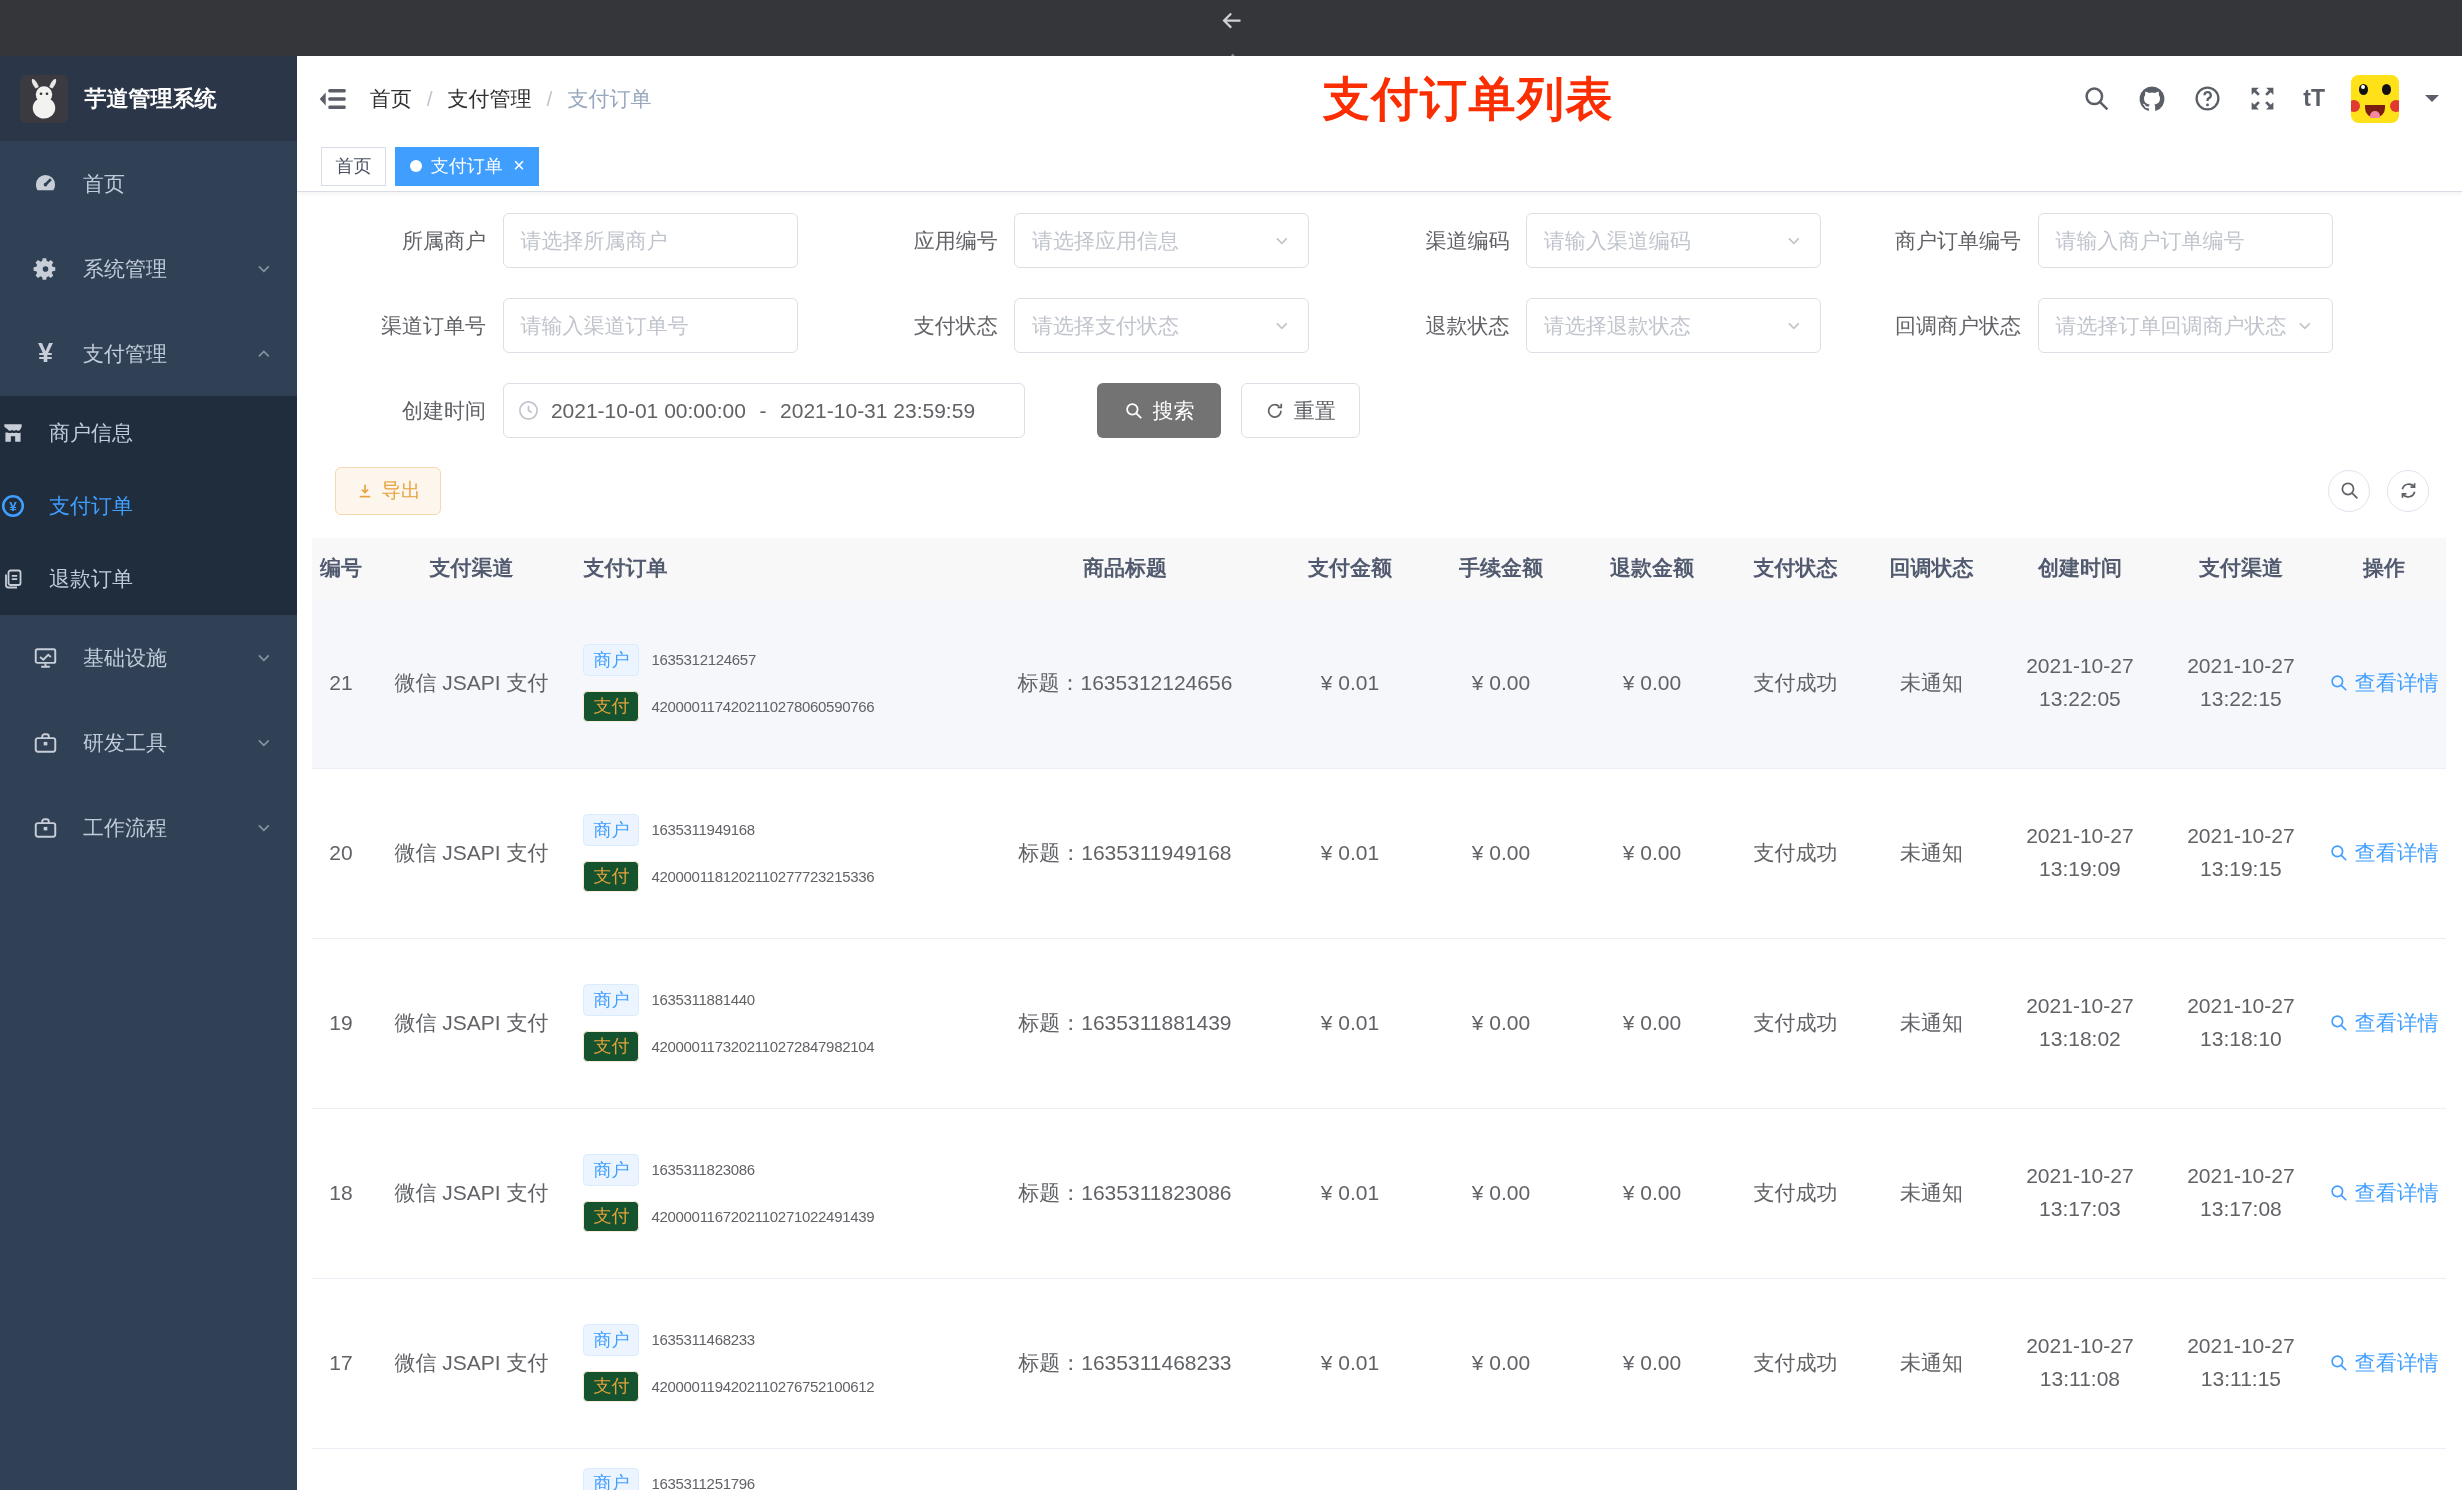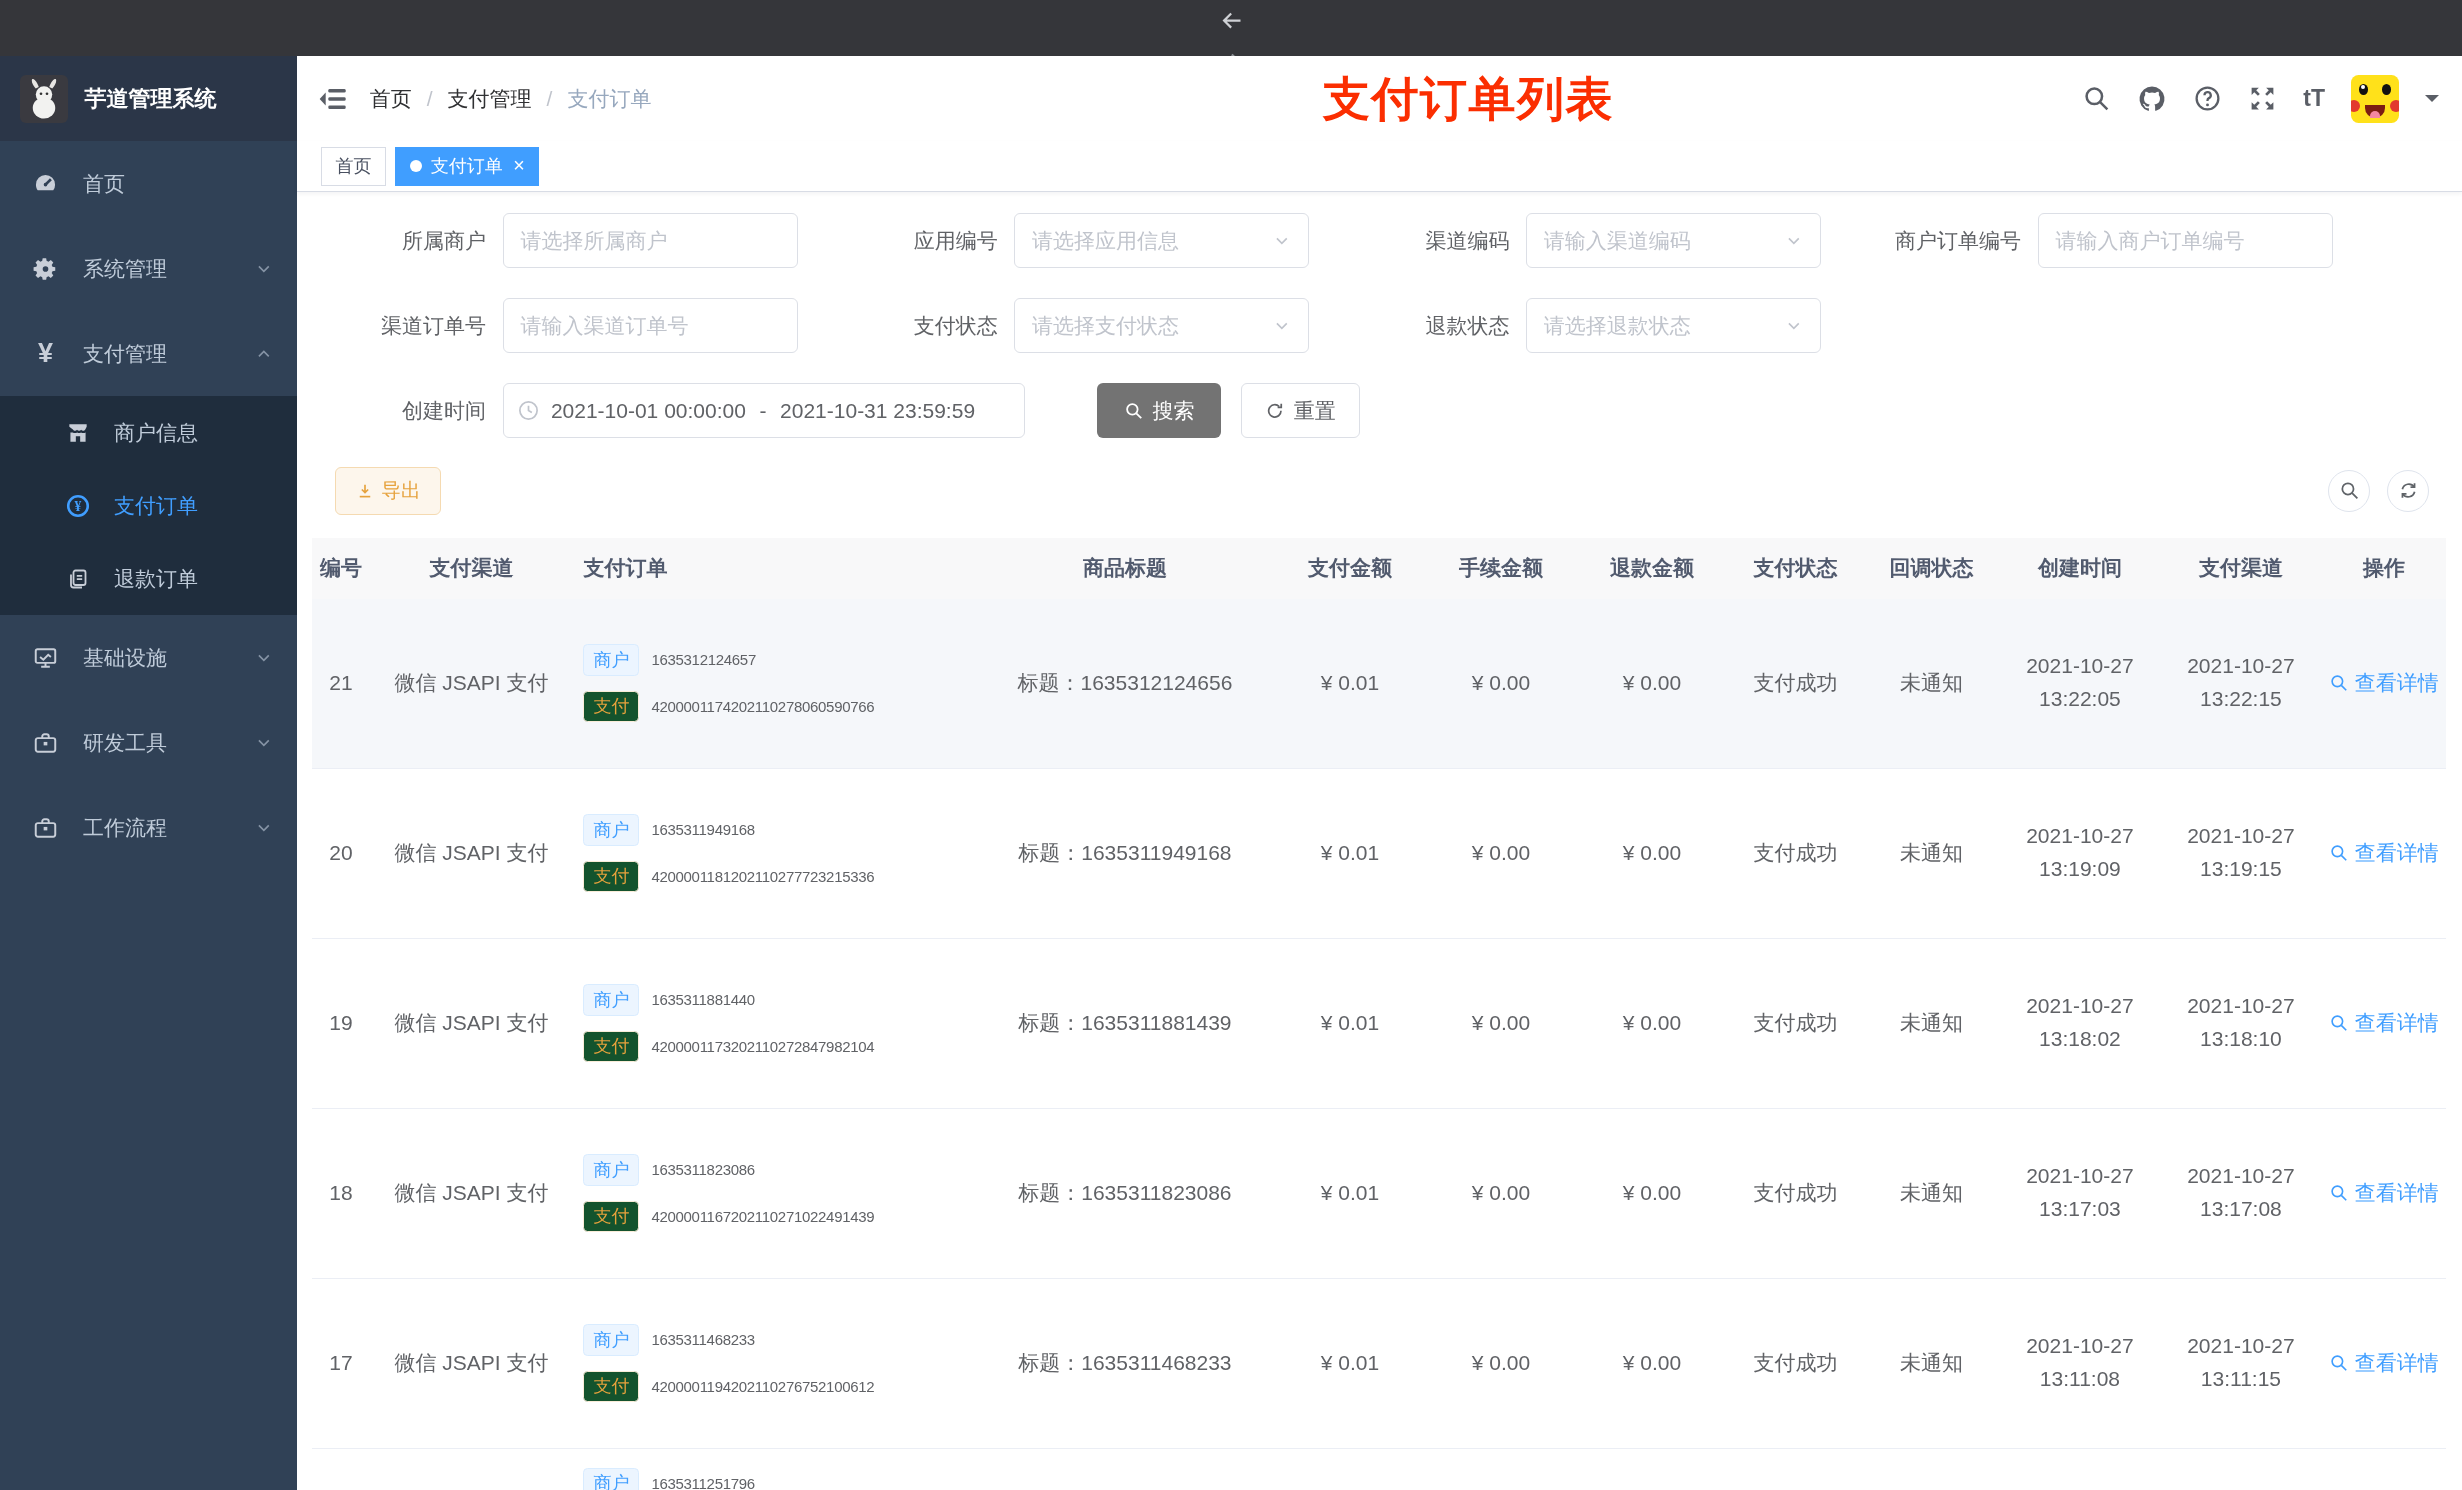--- a/index.html
+++ b/index.html
@@ -42,21 +42,21 @@
 
   
   .sidebar { width:297px; flex:0 0 auto; background:#304156; color:#bfcbd9; display:flex; flex-direction:column; }
   .logo-area { height:85px; background:#2b3648; display:flex; align-items:center; padding:0 19.7px; gap:16.7px; flex:0 0 auto; }
   .logo-title { color:#fff; font-size:22px; font-weight:700; white-space:nowrap; }
   .menu-item { height:85px; display:flex; align-items:center; padding:0 23px 0 32px; gap:24px; font-size:21px; cursor:pointer; }
   .menu-item .mi-ic { width:27px; color:#c8ced8; flex:0 0 auto; }
   .menu-item .chev { margin-left:auto; color:#8593a5; }
   .yen-glyph { font-size:27px; font-weight:700; color:#c8ced8; width:27px; text-align:center; }
   .submenu { background:#1f2d3d; }
-  .submenu-item { height:73px; display:flex; align-items:center; padding-left:65px; gap:23px; font-size:21px; cursor:pointer;font-family:Liberation Serif, serif; }
+  .submenu-item { height:73px; display:flex; align-items:center; gap:23px; font-size:21px; cursor:pointer; }
   .submenu-item .mi-ic { width:26px; color:#c8ced8; flex:0 0 auto; }
   .submenu-item.active { color:#409eff; }
   .submenu-item.active .mi-ic { color:#409eff; }
 
   
   .main { flex:1; min-width:0; display:flex; flex-direction:column; background:#fff; }
   .topbar { height:85px; display:flex; align-items:center; position:relative; flex:0 0 auto; }
   .hamburger { padding:0 6px 0 19.7px; color:#5a5e66; cursor:pointer; }
   .breadcrumb { display:flex; align-items:center; font-size:21px; color:#303133; margin-left:15px; }
   .bc-sep { color:#c0c4cc; margin:0 15px; }
@@ -411,20 +411,29 @@
           </div>
           <div class="f-item">
             <label class="f-label">退款状态</label>
             <div class="f-select">
               <span class="ph">请选择退款状态</span>
               <svg class="chevd" width="19.7" height="19.7" viewBox="0 0 24 24" fill="none" stroke="currentColor" stroke-width="2">
                   <path d="M6 9l6 6 6-6"></path>
                 </svg>
             </div>
           </div>
+          <div class="f-item">
+            <label class="f-label">回调商户状态</label>
+            <div class="f-select">
+              <span class="ph">请选择订单回调商户状态</span>
+              <svg class="chevd" width="19.7" height="19.7" viewBox="0 0 24 24" fill="none" stroke="currentColor" stroke-width="2">
+                  <path d="M6 9l6 6 6-6"></path>
+                </svg>
+            </div>
+          </div>
         </div>
 
         <div class="f-row">
           <div class="f-item">
             <label class="f-label">创建时间</label>
             <div class="date-box">
               <svg class="clk" width="23" height="23" viewBox="0 0 24 24" fill="none" stroke="currentColor" stroke-width="1.8">
                   <circle cx="12" cy="12" r="9"></circle>
                   <path d="M12 7v5l3.5 2"></path>
                 </svg>

